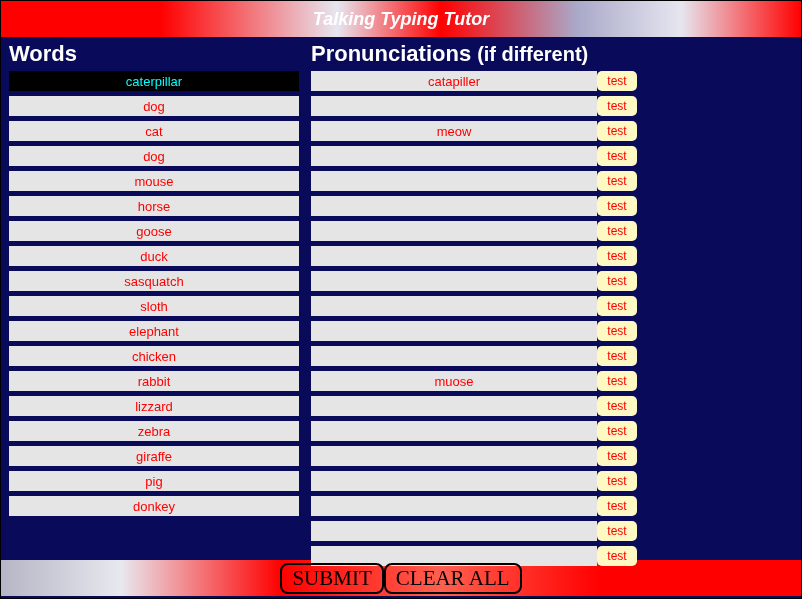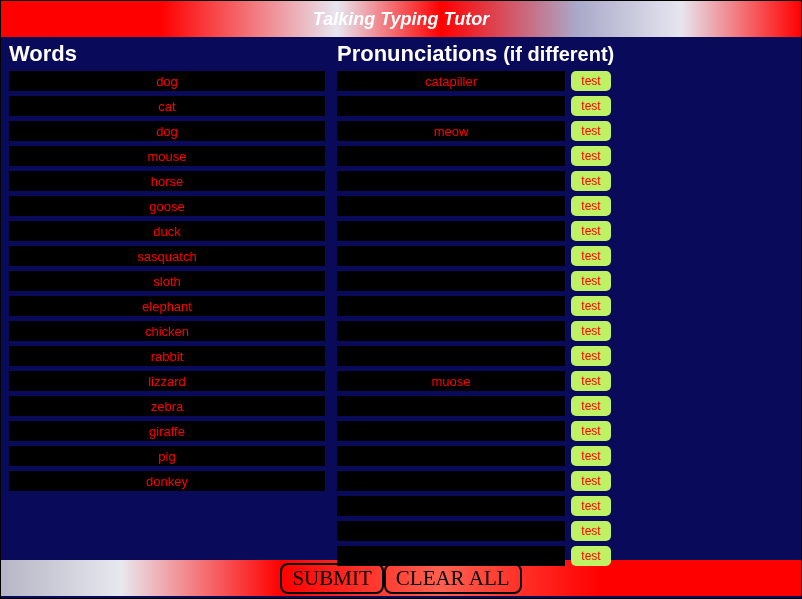--- a/index.html
+++ b/index.html
@@ -23,26 +23,25 @@
     font-size: 18px;
     font-weight: bold;
     font-style: italic;
   }
   .content {
     display: flex;
     padding: 4px 8px 0 8px;
     height: 523px;
   }
   .col-words {
-    width: 316px;
+    width: 290px;
     margin-right: 12px;
   }
   .col-pron {
-    width: 228px;
-    margin-right: 6px;
+    width: 286px;
   }
   .col-test {
     width: 44px;
     padding-top: 30px;
   }
   .col-header {
     color: #ffffff;
     font-size: 22px;
     font-weight: bold;
     height: 30px;
@@ -50,41 +49,41 @@
     align-items: baseline;
     white-space: nowrap;
   }
   .col-header .sub {
     font-size: 20px;
     font-weight: bold;
     margin-left: 6px;
   }
   .field {
     height: 20px;
-    background: #000000;
+    background: #e5e5e5;
     margin-bottom: 5px;
     display: flex;
     align-items: center;
     justify-content: center;
     font-size: 13px;
     color: #ff0000;
     font-family: Arial, sans-serif;
     border: none;
     width: 100%;
     text-align: center;
     padding: 0;
   }
   .field.selected {
     background: #000000;
     color: #00ffff;
   }
   .test-btn {
     height: 20px;
     width: 40px;
-    background: #bef264;
+    background: #fef9c3;
     margin-bottom: 5px;
     display: flex;
     align-items: center;
     justify-content: center;
     font-size: 12px;
     color: #ff0000;
     border-radius: 5px;
     cursor: pointer;
   }
   .footer {
@@ -111,20 +110,21 @@
 <div class="title-bar">
   <h1>Talking Typing Tutor</h1>
 </div>
 
 <div class="content">
   <div class="col-words">
     <div class="col-header">
       <span>Words</span>
     </div>
     <div id="words-list">
+        <input class="field selected" value="caterpillar" style="">
         <input class="field" value="dog" style="">
         <input class="field" value="cat" style="">
         <input class="field" value="dog" style="">
         <input class="field" value="mouse" style="">
         <input class="field" value="horse" style="">
         <input class="field" value="goose" style="">
         <input class="field" value="duck" style="">
         <input class="field" value="sasquatch" style="">
         <input class="field" value="sloth" style="">
         <input class="field" value="elephant" style="">

